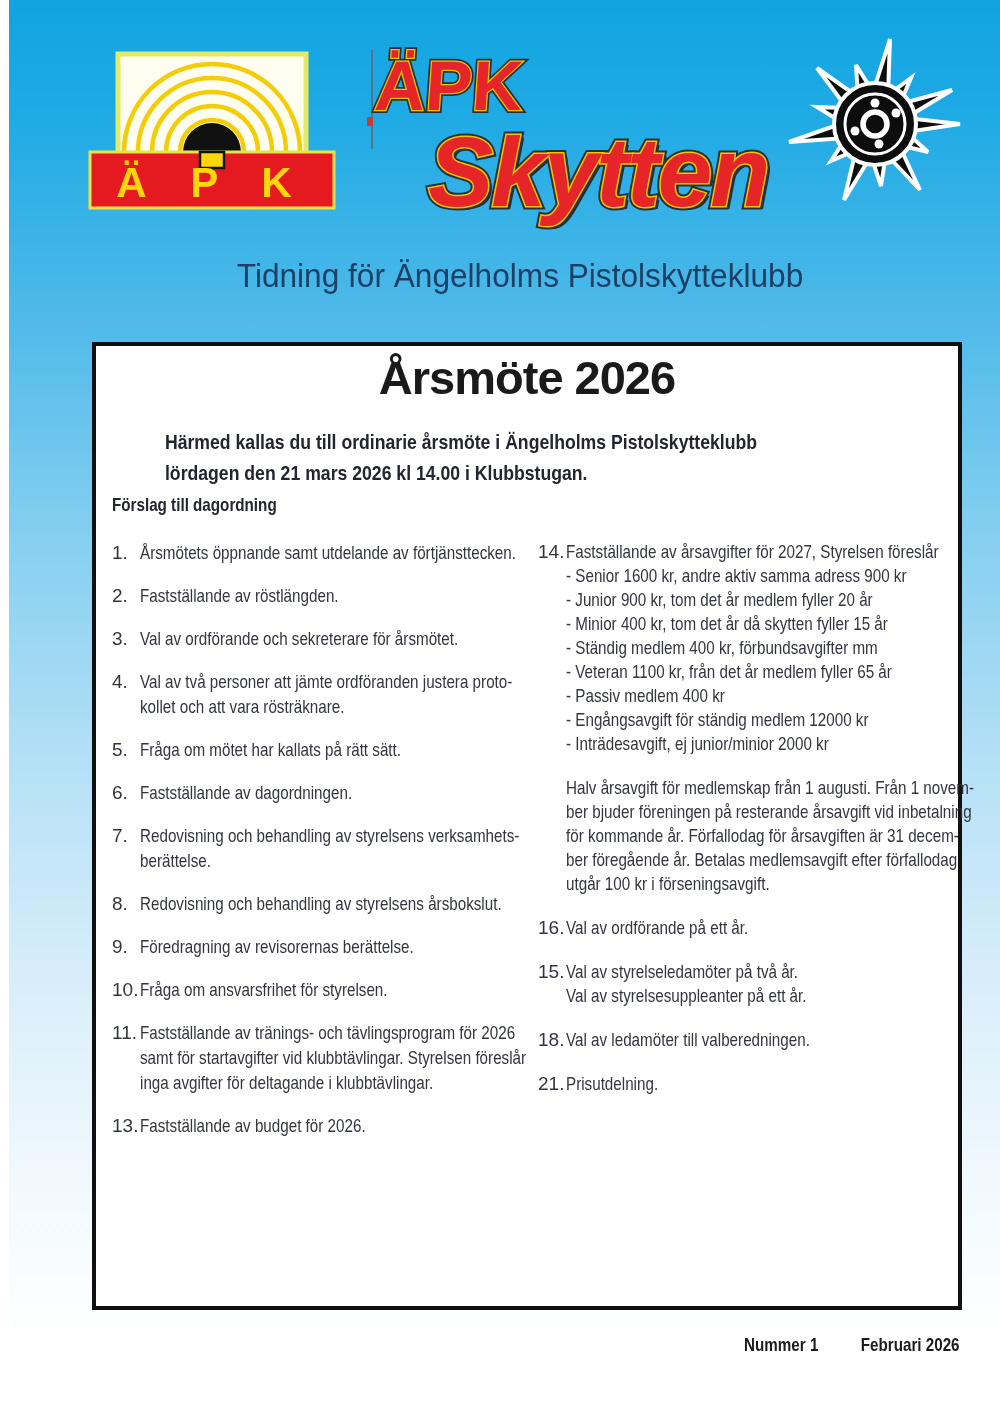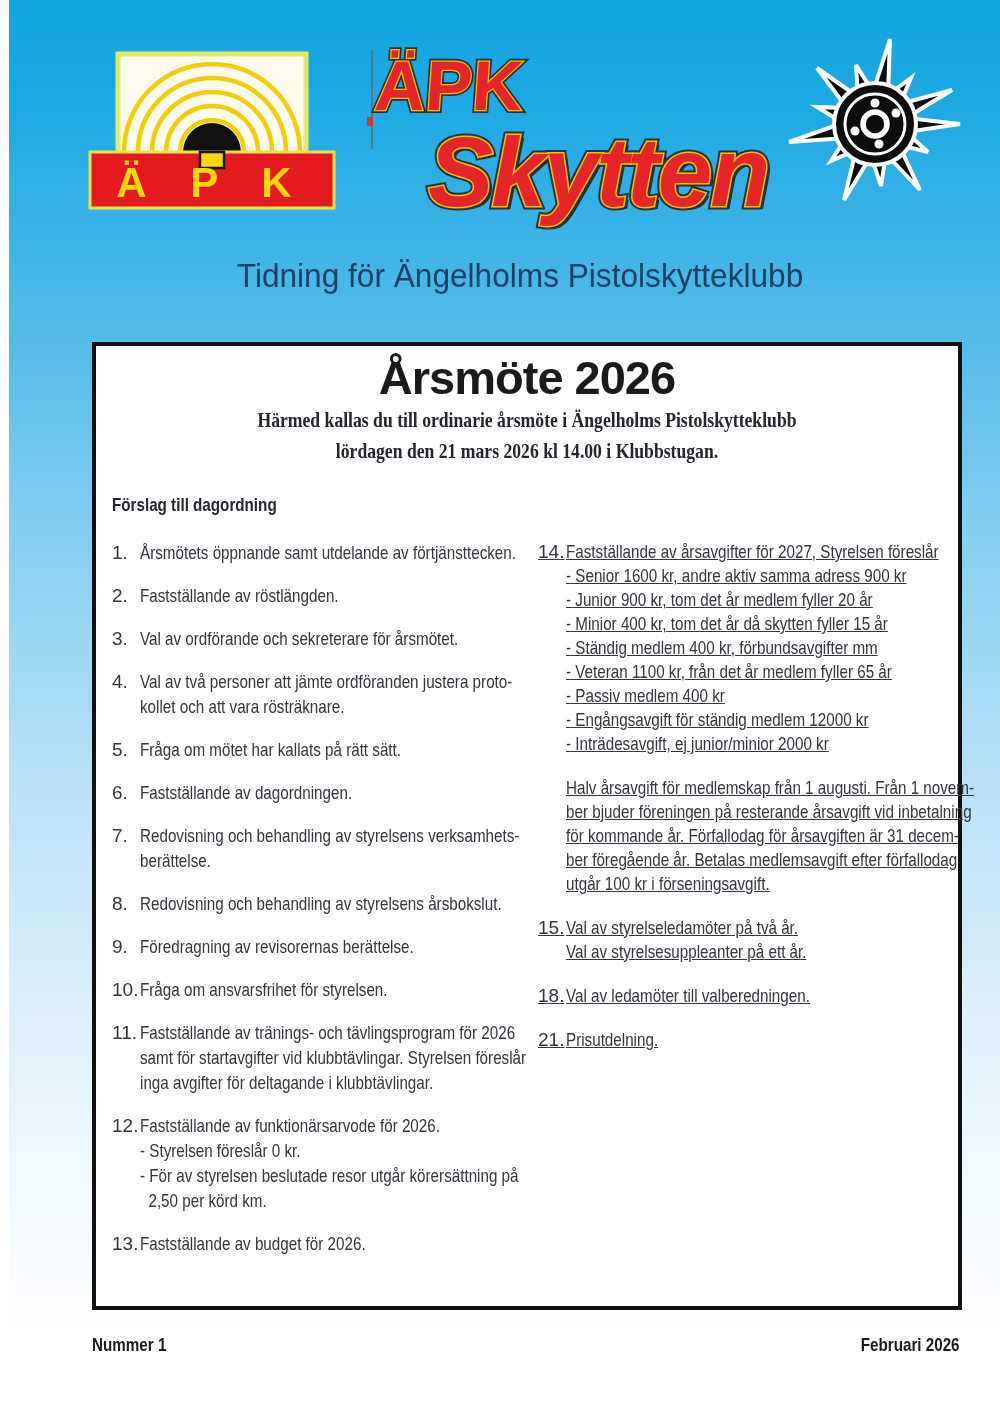--- a/index.html
+++ b/index.html
@@ -35,42 +35,42 @@
   }
   
   .notice-box{
     position:absolute;left:92px;top:342px;width:870px;height:968px;
     box-sizing:border-box;background:#ffffff;border:4px solid #101010;
   }
   .notice-title{
     position:absolute;top:4px;left:0;width:100%;margin:0;text-align:center;
     font-size:47px;font-weight:bold;color:#1a1a1a;letter-spacing:-1px;
   }
-  .intro{position:absolute;top:59px;left:0;width:100%;text-align:center;
-    font-weight:bold;font-size:21px;color:#23252f;font-family:Liberation Serif, serif;}
+  .intro{position:absolute;top:80px;left:0;width:100%;text-align:left;
+    font-weight:bold;font-size:21px;color:#23252f;}
   .intro div{line-height:31px;transform:scaleX(.84);}
   .agenda-heading{
     position:absolute;top:148px;left:16px;font-size:19px;font-weight:bold;
     color:#23252f;transform:scaleX(.8);transform-origin:0 0;white-space:nowrap;
   }
   .agenda-col{position:absolute;top:194px;}
   .agenda-col-left{left:16px;width:436px;}
   .agenda-col-right{left:442px;width:424px;}
   .agenda-item{display:flex;color:#33353f;font-size:19px;}
   .agenda-col-left .agenda-item{margin-bottom:18px;}
-  .agenda-col-right .agenda-item{margin-bottom:20px;text-decoration:underline;}
+  .agenda-col-right .agenda-item{margin-bottom:20px;}
   .num{flex:0 0 28px;}
   .agenda-col-left .num,.agenda-col-left .txt div{line-height:25px;}
   .agenda-col-right .num,.agenda-col-right .txt div{line-height:24px;}
   .txt{transform:scaleX(.8);transform-origin:0 0;}
   .txt div{white-space:pre;}
   
   .page-footer{
     position:absolute;left:92px;top:1334px;width:868px;
-    display:flex;justify-content:space-between;
+    display:flex;justify-content:flex-end;
     font-size:19px;font-weight:bold;color:#1c1c1c;
   }
   .footer-left{transform:scaleX(.8);transform-origin:0 50%;white-space:nowrap;}
   .footer-right{transform:scaleX(.8);transform-origin:100% 50%;white-space:nowrap;}
 </style>
 </head>
 <body>
 
 <div class="bg-gradient"></div>
 
@@ -201,29 +201,20 @@
       </div>
       <div class="agenda-item">
         <span class="num">11.</span>
         <span class="txt">
           <div>Fastställande av tränings- och tävlingsprogram för 2026</div>
           <div>samt för startavgifter vid klubbtävlingar. Styrelsen föreslår</div>
           <div>inga avgifter för deltagande i klubbtävlingar.</div>
         </span>
       </div>
       <div class="agenda-item">
-        <span class="num">12.</span>
-        <span class="txt">
-          <div>Fastställande av funktionärsarvode för 2026.</div>
-          <div>- Styrelsen föreslår 0 kr.</div>
-          <div>- För av styrelsen beslutade resor utgår körersättning på</div>
-          <div>  2,50 per körd km.</div>
-        </span>
-      </div>
-      <div class="agenda-item">
         <span class="num">13.</span>
         <span class="txt">
           <div>Fastställande av budget för 2026.</div>
         </span>
       </div>
     </div>
   <div class="agenda-col agenda-col-right">
       <div class="agenda-item">
         <span class="num">14.</span>
         <span class="txt">
@@ -242,20 +233,26 @@
         <span class="num"></span>
         <span class="txt">
           <div>Halv årsavgift för medlemskap från 1 augusti. Från 1 novem-</div>
           <div>ber bjuder föreningen på resterande årsavgift vid inbetalning</div>
           <div>för kommande år. Förfallodag för årsavgiften är 31 decem-</div>
           <div>ber föregående år. Betalas medlemsavgift efter förfallodag</div>
           <div>utgår 100 kr i förseningsavgift.</div>
         </span>
       </div>
       <div class="agenda-item">
+        <span class="num">16.</span>
+        <span class="txt">
+          <div>Val av ordförande på ett år.</div>
+        </span>
+      </div>
+      <div class="agenda-item">
         <span class="num">15.</span>
         <span class="txt">
           <div>Val av styrelseledamöter på två år.</div>
           <div>Val av styrelsesuppleanter på ett år.</div>
         </span>
       </div>
       <div class="agenda-item">
         <span class="num">18.</span>
         <span class="txt">
           <div>Val av ledamöter till valberedningen.</div>

